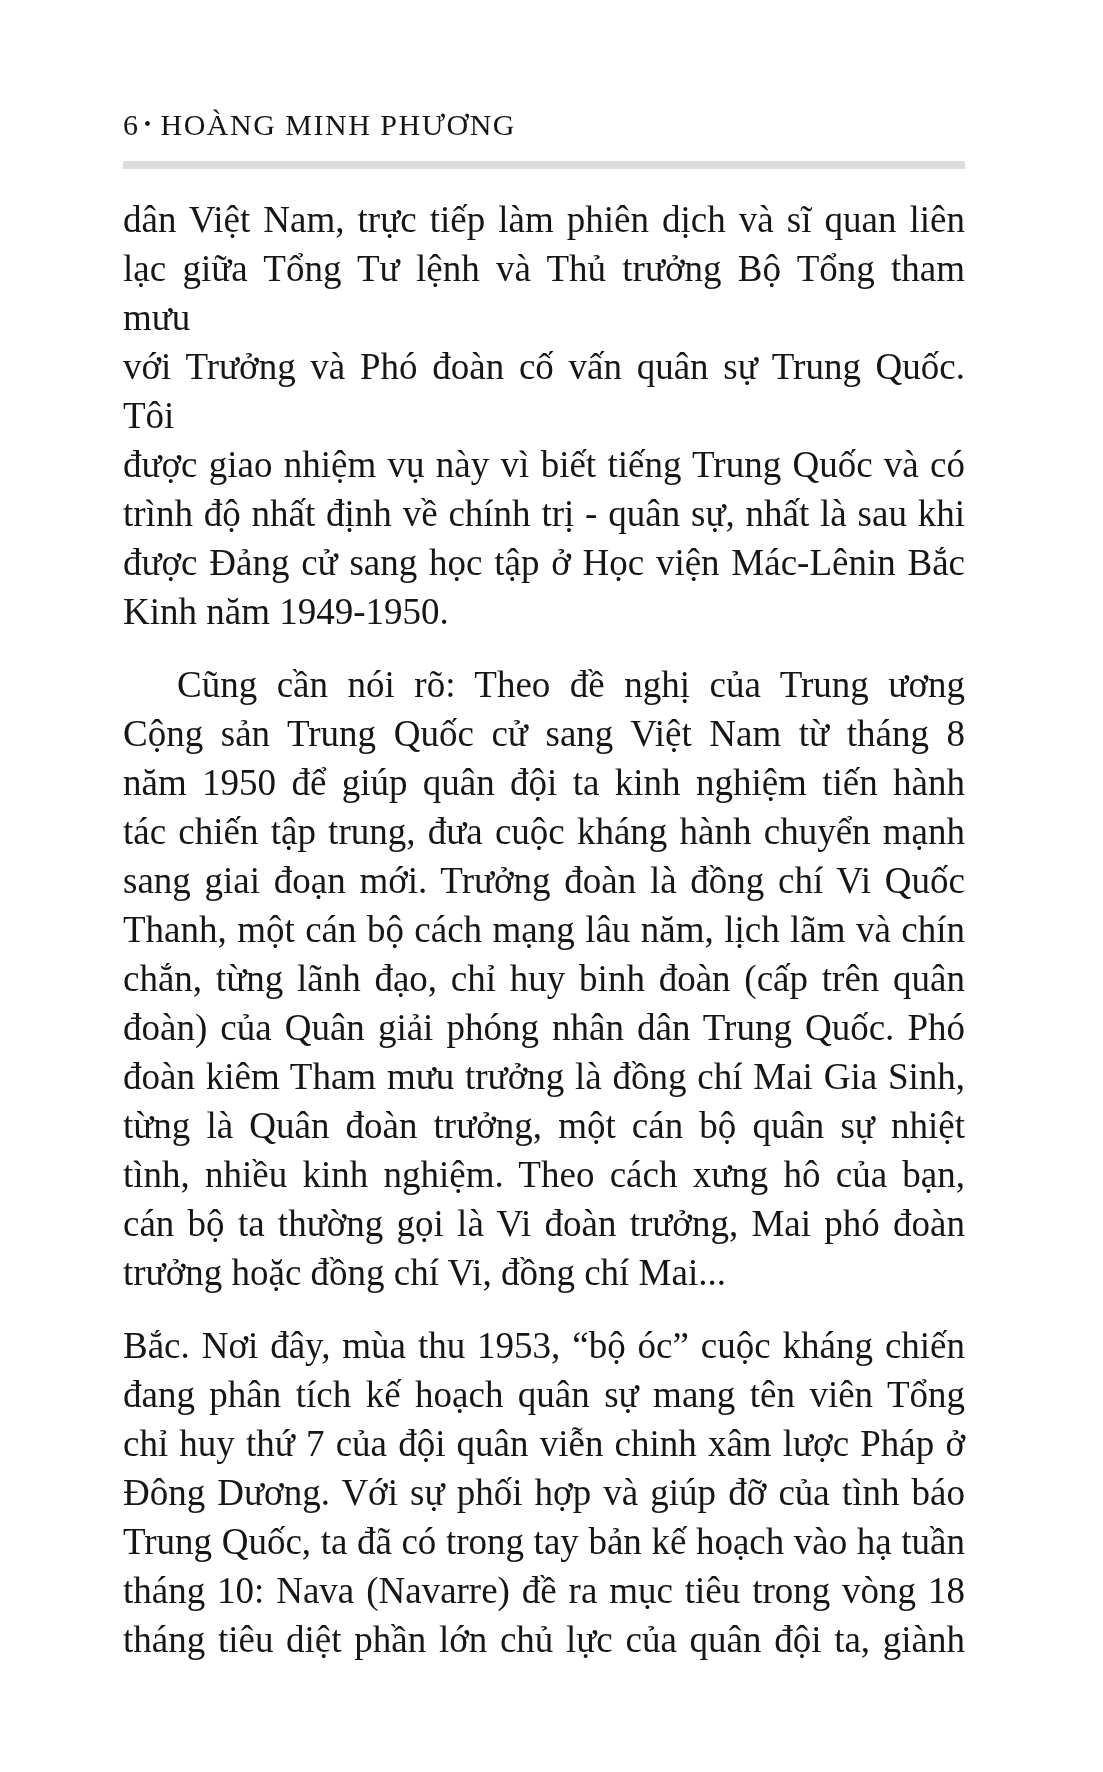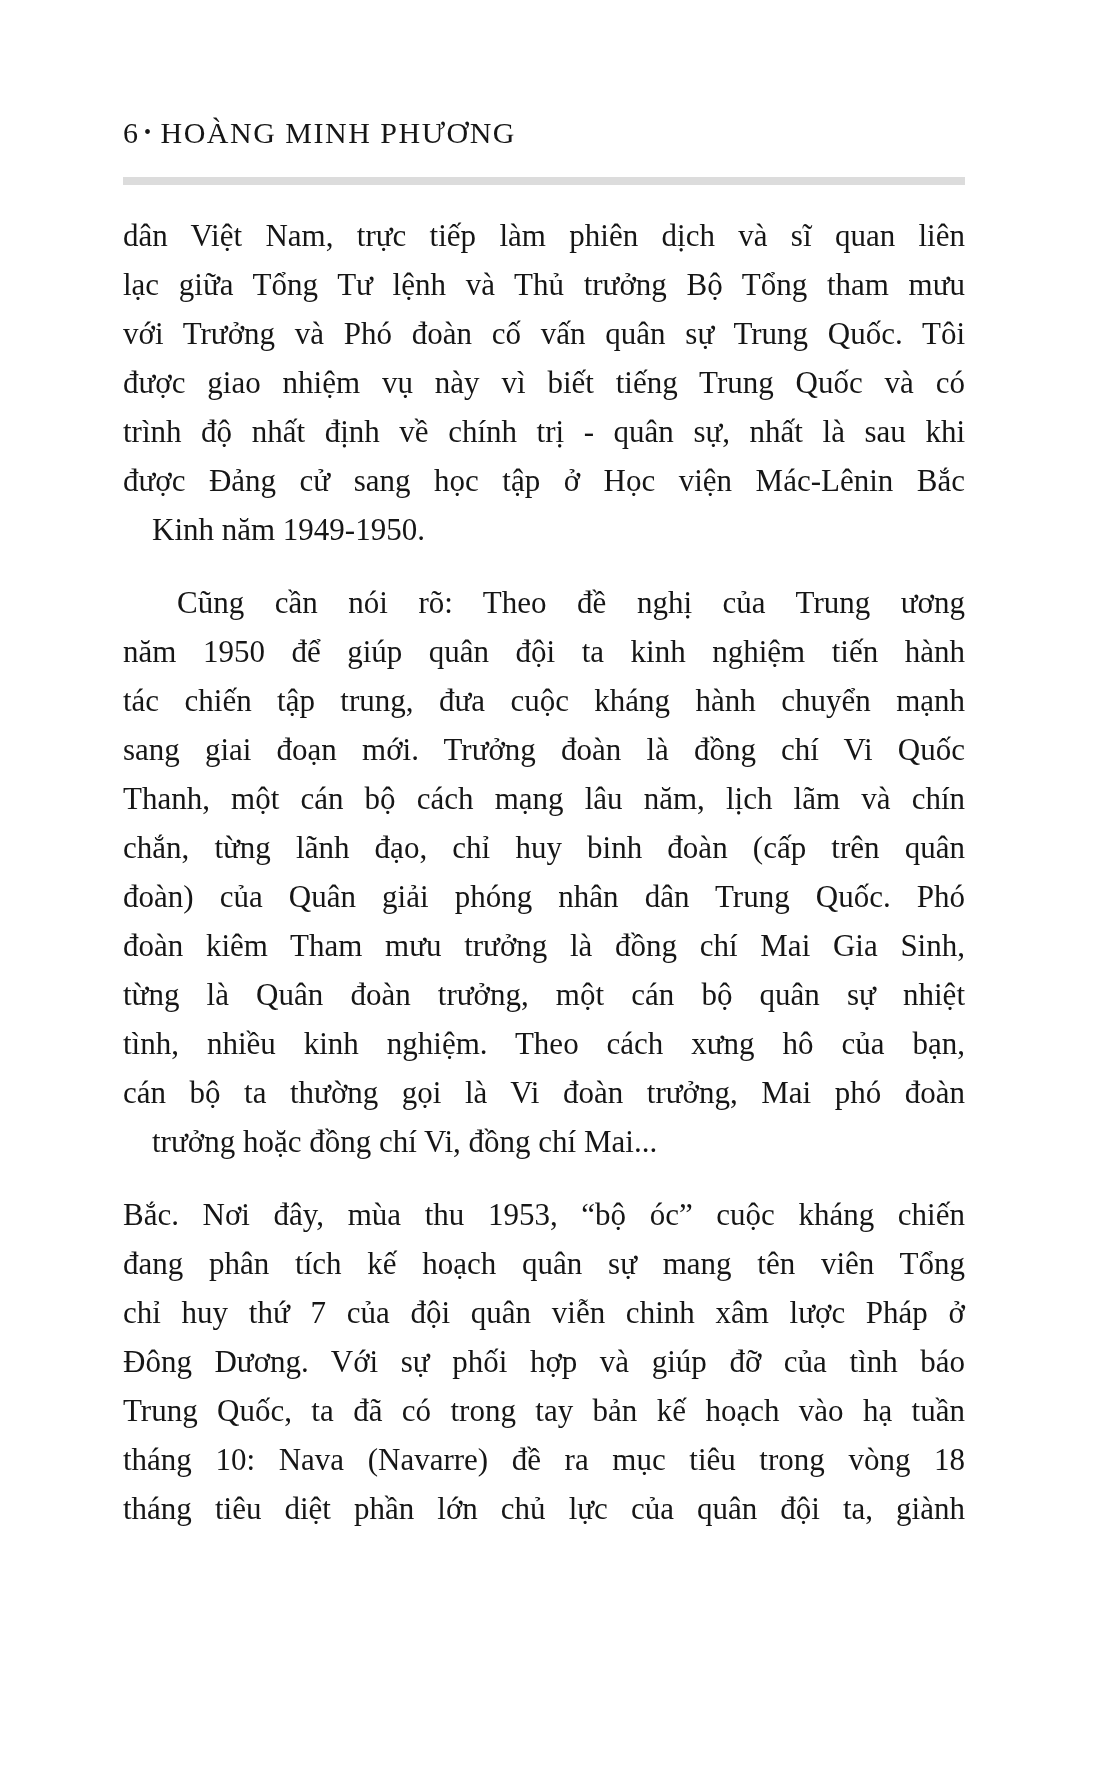--- a/index.html
+++ b/index.html
@@ -11,54 +11,53 @@
     width: 1103px;
     height: 1772px;
     font-family: "Liberation Serif", serif;
     color: #161616;
     overflow: hidden;
   }
   .running-head {
     margin: 104px 0 16px 123px;
     width: 842px;
     font-size: 30px;
-    line-height: 56px;
+    line-height: 40px;
     letter-spacing: 1.5px;
     white-space: nowrap;
   }
   .running-head .page-number {
     letter-spacing: 0;
   }
   .running-head .head-sep {
     font-size: 20px;
     padding: 0 8px 0 6px;
     vertical-align: 4px;
   }
   .header-rule {
     margin: 10px 0 0 123px;
     width: 842px;
     height: 8px;
     background: #dcdcdc;
   }
   .page-body {
     margin: 26px 0 0 123px;
     width: 842px;
-    font-size: 31px;
+    font-size: 37px;
     line-height: 49px;
   }
   .paragraph { margin: 0; }
   .paragraph + .paragraph { margin-top: 24px; }
   .line {
     text-align: justify;
     text-align-last: justify;
   }
   .line.last {
     text-align: justify;
     text-align-last: left;
-    margin-left: 29px;
   }
   .line.first-indent {
     padding-left: 54px;
   }
 </style>
 </head>
 <body>
 
 <div class="running-head">
   <span class="page-number">6</span><span class="head-sep">•</span><span class="head-title">HOÀNG MINH PHƯƠNG</span>
@@ -71,20 +70,21 @@
       <div class="line">dân Việt Nam, trực tiếp làm phiên dịch và sĩ quan liên</div>
       <div class="line">lạc giữa Tổng Tư lệnh và Thủ trưởng Bộ Tổng tham mưu</div>
       <div class="line">với Trưởng và Phó đoàn cố vấn quân sự Trung Quốc. Tôi</div>
       <div class="line">được giao nhiệm vụ này vì biết tiếng Trung Quốc và có</div>
       <div class="line">trình độ nhất định về chính trị - quân sự, nhất là sau khi</div>
       <div class="line">được Đảng cử sang học tập ở Học viện Mác-Lênin Bắc</div>
       <div class="line last">Kinh năm 1949-1950.</div>
     </div>
     <div class="paragraph">
       <div class="line first-indent">Cũng cần nói rõ: Theo đề nghị của Trung ương</div>
+      <div class="line">Cộng sản Trung Quốc cử sang Việt Nam từ tháng 8</div>
       <div class="line">năm 1950 để giúp quân đội ta kinh nghiệm tiến hành</div>
       <div class="line">tác chiến tập trung, đưa cuộc kháng hành chuyển mạnh</div>
       <div class="line">sang giai đoạn mới. Trưởng đoàn là đồng chí Vi Quốc</div>
       <div class="line">Thanh, một cán bộ cách mạng lâu năm, lịch lãm và chín</div>
       <div class="line">chắn, từng lãnh đạo, chỉ huy binh đoàn (cấp trên quân</div>
       <div class="line">đoàn) của Quân giải phóng nhân dân Trung Quốc. Phó</div>
       <div class="line">đoàn kiêm Tham mưu trưởng là đồng chí Mai Gia Sinh,</div>
       <div class="line">từng là Quân đoàn trưởng, một cán bộ quân sự nhiệt</div>
       <div class="line">tình, nhiều kinh nghiệm. Theo cách xưng hô của bạn,</div>
       <div class="line">cán bộ ta thường gọi là Vi đoàn trưởng, Mai phó đoàn</div>

